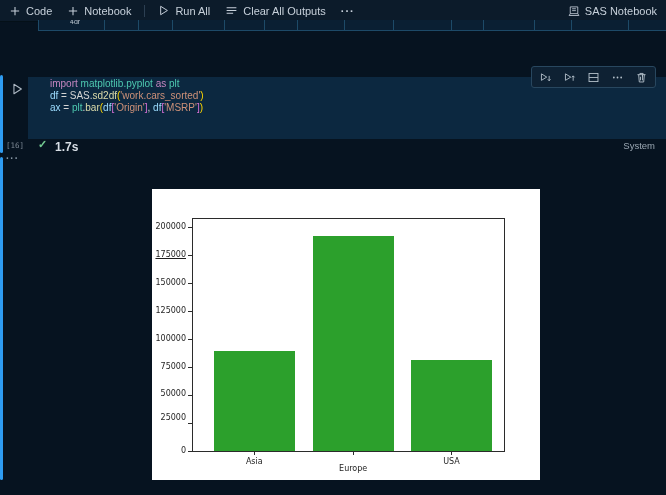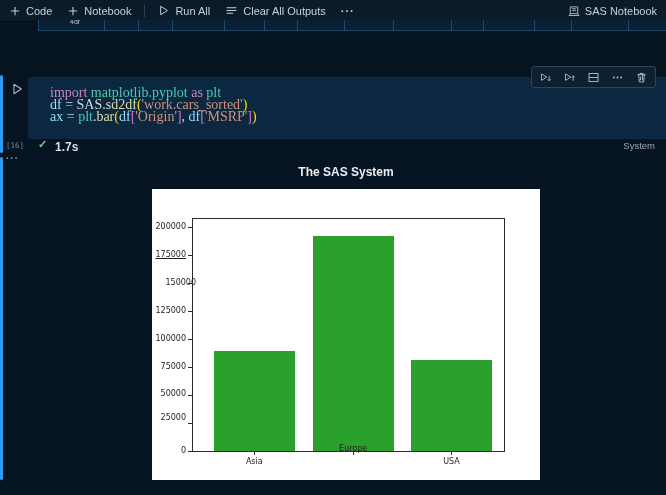--- a/index.html
+++ b/index.html
@@ -22,22 +22,22 @@
   .tbl-sep{position:absolute;top:0;bottom:0;width:1px;background:#1d4a68;}
   .tbl-text{position:absolute;left:31px;top:-2px;font-size:7px;color:#bcc7d1;}
 
   
   .focus-bar{position:absolute;left:0;width:3px;background:#2e9cf2;border-radius:2px;}
   .focus-bar.seg1{top:75px;height:78px;}
   .focus-bar.seg2{top:157px;height:323px;}
   .run-btn{position:absolute;left:8px;top:81px;width:18px;height:18px;background:none;border:none;
            padding:0;color:#aeb9c4;cursor:pointer;}
   .code-block{position:absolute;left:28px;right:0;top:77px;height:62px;background:#0c2840;}
-  .code-lines{padding:10px 0 0 22px;font-family:Liberation Serif, serif;
-              font-size:14px;line-height:12px;}
+  .code-lines{padding:1px 0 0 22px;font-family:Liberation Sans, sans-serif;
+              font-size:10px;line-height:12px;}
   .code-line{white-space:pre;height:12px;}
 
   .cell-toolbar{position:absolute;right:10px;top:66px;height:20px;background:#0e2133;
                 border:1px solid #28475f;border-radius:3px;display:flex;align-items:center;
                 padding:0 7px;gap:11px;}
   .ct-btn{background:none;border:none;padding:0;margin:0;color:#b6c2cc;cursor:pointer;
           display:flex;align-items:center;font-size:11px;line-height:1;}
 
   .exec-count{position:absolute;left:6px;top:141px;font-family:"DejaVu Sans Mono",monospace;
               font-size:7.5px;color:#7c8894;}
@@ -165,46 +165,45 @@
         </svg>
     </button>
   </div>
 
   <span class="exec-count">[16]</span>
   <span class="status-check">✓</span>
   <span class="duration">1.7s</span>
   <span class="lang">System</span>
 
   <div class="out-more">···</div>
-  <div class="out-title">The SAS System</div>
   <div class="chart-panel">
     <div class="axes">
         <div class="ytick-mark" style="top: 232px;"></div>
         <div class="ytick-label" style="top: 227px;">0</div>
         <div class="ytick-mark" style="top: 203.981px;"></div>
         <div class="ytick-label" style="top: 194px;">25000</div>
         <div class="ytick-mark" style="top: 175.961px;"></div>
         <div class="ytick-label" style="top: 170px;">50000</div>
         <div class="ytick-mark" style="top: 147.942px;"></div>
         <div class="ytick-label" style="top: 142.942px;">75000</div>
         <div class="ytick-mark" style="top: 119.923px;"></div>
         <div class="ytick-label" style="top: 114.923px; text-align: right;">100000</div>
         <div class="ytick-mark" style="top: 91.9034px;"></div>
         <div class="ytick-label" style="top: 86.9034px;">125000</div>
         <div class="ytick-mark" style="top: 63.8841px;"></div>
-        <div class="ytick-label" style="top: 58.8841px; margin-left: 10px;">150000</div>
+        <div class="ytick-label" style="top: 58.8841px;">150000</div>
         <div class="ytick-mark" style="top: 35.8647px;"></div>
         <div class="ytick-label" style="top: 30.8647px; text-decoration: underline;">175000</div>
         <div class="ytick-mark" style="top: 7.84541px;"></div>
         <div class="ytick-label" style="top: 2.84541px;">200000</div>
         <div class="bar" style="left: 20.767px; top: 131.691px; width: 81px; height: 100.309px; background: rgb(44, 160, 44);"></div>
         <div class="xtick-mark" style="left: 61.267px; top: 232px;"></div>
         <div class="xtick-label" style="left: 26.267px; top: 238px;">Asia</div>
         <div class="bar" style="left: 119.665px; top: 16.8116px; width: 81px; height: 215.188px; background: rgb(44, 160, 44);"></div>
         <div class="xtick-mark" style="left: 160.165px; top: 232px;"></div>
-        <div class="xtick-label" style="left: 125.165px; top: 225px;">Europe</div>
+        <div class="xtick-label" style="left: 125.165px; top: 245px;">Europe</div>
         <div class="bar" style="left: 217.941px; top: 140.657px; width: 81px; height: 91.343px; background: rgb(44, 160, 44);"></div>
         <div class="xtick-mark" style="left: 258.441px; top: 232px;"></div>
         <div class="xtick-label" style="left: 223.441px; top: 238px;">USA</div>
       </div>
   </div>
 
 </div>
 
 </body></html>

